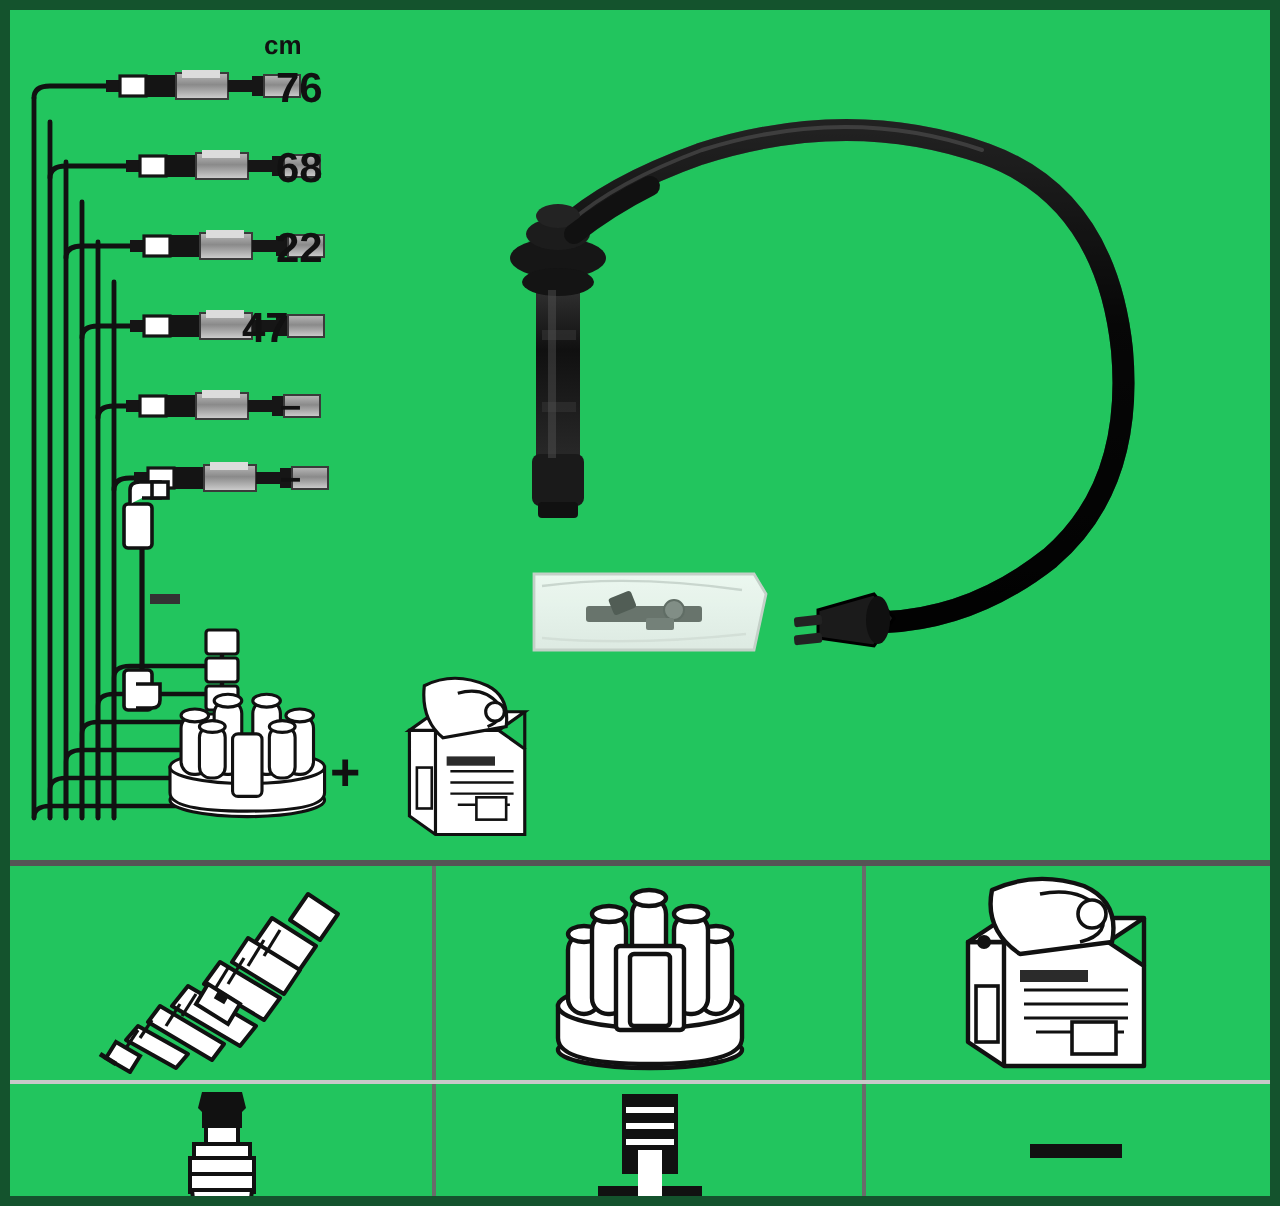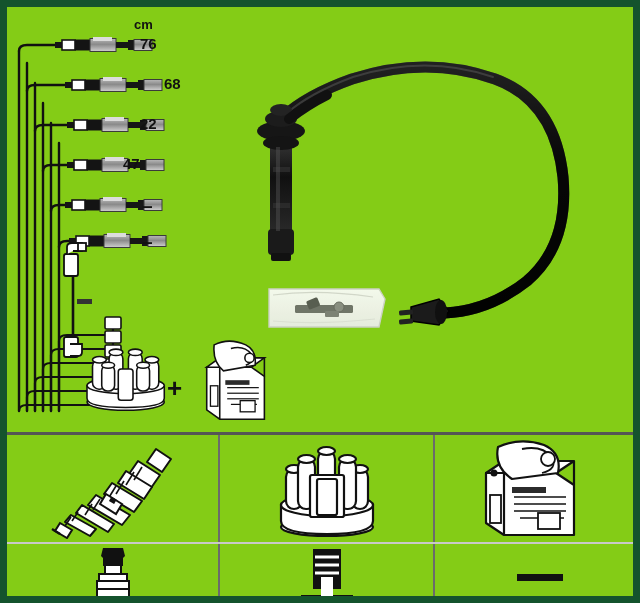--- a/index.html
+++ b/index.html
@@ -1,28 +1,28 @@
 <!DOCTYPE html>
 <html><head>
 <meta charset="utf-8">
 <style>
   html,body{margin:0;padding:0;background:#fff;}
   body{font-family:"Liberation Sans",sans-serif;}
   #page{
-    position:relative;width:640px;height:603px;background:#84cc16;
-    box-sizing:border-box;border:7px solid #14532d;overflow:hidden;
+    position:relative;width:640px;height:603px;background:#22c55e;
+    box-sizing:border-box;border:5px solid #14532d;overflow:hidden;
   }
   
   #main-panel{position:absolute;left:0;top:0;width:638px;height:425px;}
   #main-svg{position:absolute;left:0;top:0;}
 
   
   .len-label{
     position:absolute;font-family:"Liberation Sans",sans-serif;
-    font-weight:bold;font-size:15px;color:#111;letter-spacing:0px;
+    font-weight:bold;font-size:21px;color:#111;letter-spacing:0px;
     white-space:nowrap;
     text-align:center;
   }
   #cm-head{
     position:absolute;left:127px;top:10px;font-size:13px;font-weight:bold;
     color:#111;font-family:"Liberation Sans",sans-serif;
   }
   .dash-label{
     position:absolute;font-weight:bold;font-size:19px;color:#111;
     font-family:"Liberation Sans",sans-serif;
@@ -238,21 +238,21 @@
         <rect x="300" y="292" width="12" height="9" rx="1.5" fill="#555" transform="rotate(-22 306 296)"></rect>
         <circle cx="332" cy="300" r="5" fill="#8a8a8a" stroke="#666" stroke-width="1"></circle>
         <rect x="318" y="304" width="14" height="6" rx="1" fill="#7c7c7c"></rect>
       </g>
 
     </svg>
 
     <div id="cm-head">cm</div>
 
     <div class="len-label" style="left:133px;top:28px;">76</div>
-    <div class="len-label" style="left:133px;top:68px;margin-left:24px;">68</div>
+    <div class="len-label" style="left:133px;top:68px;">68</div>
     <div class="len-label" style="left:133px;top:108px;">22</div>
     <div class="len-label" style="left:116px;top:148px;">47</div>
     <div class="dash-label" style="left:135px;top:188px;">–</div>
     <div class="dash-label" style="left:135px;top:224px;">–</div>
 
     <div id="plus-sign">+</div>
 
   </div>
 
   <div id="icon-grid">

